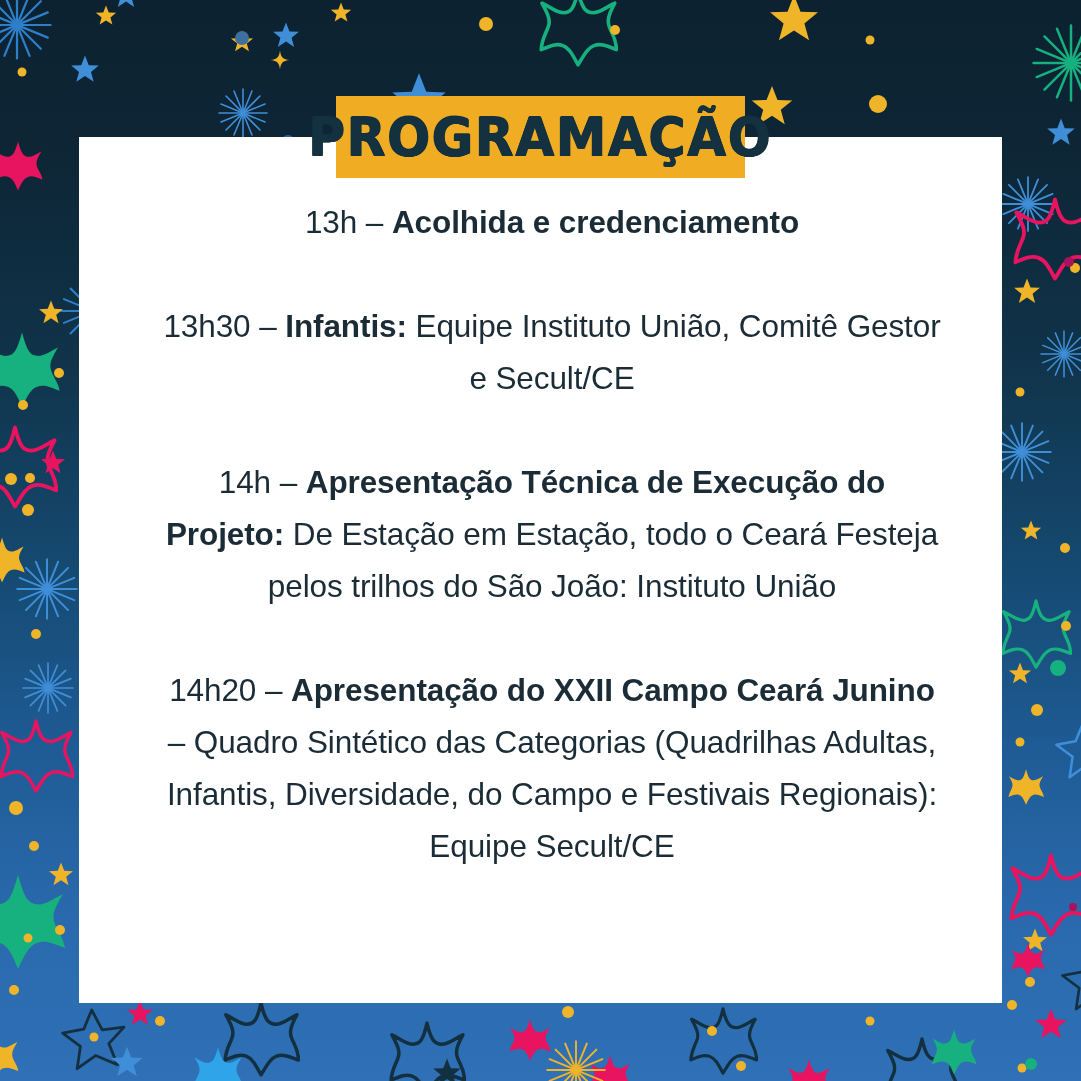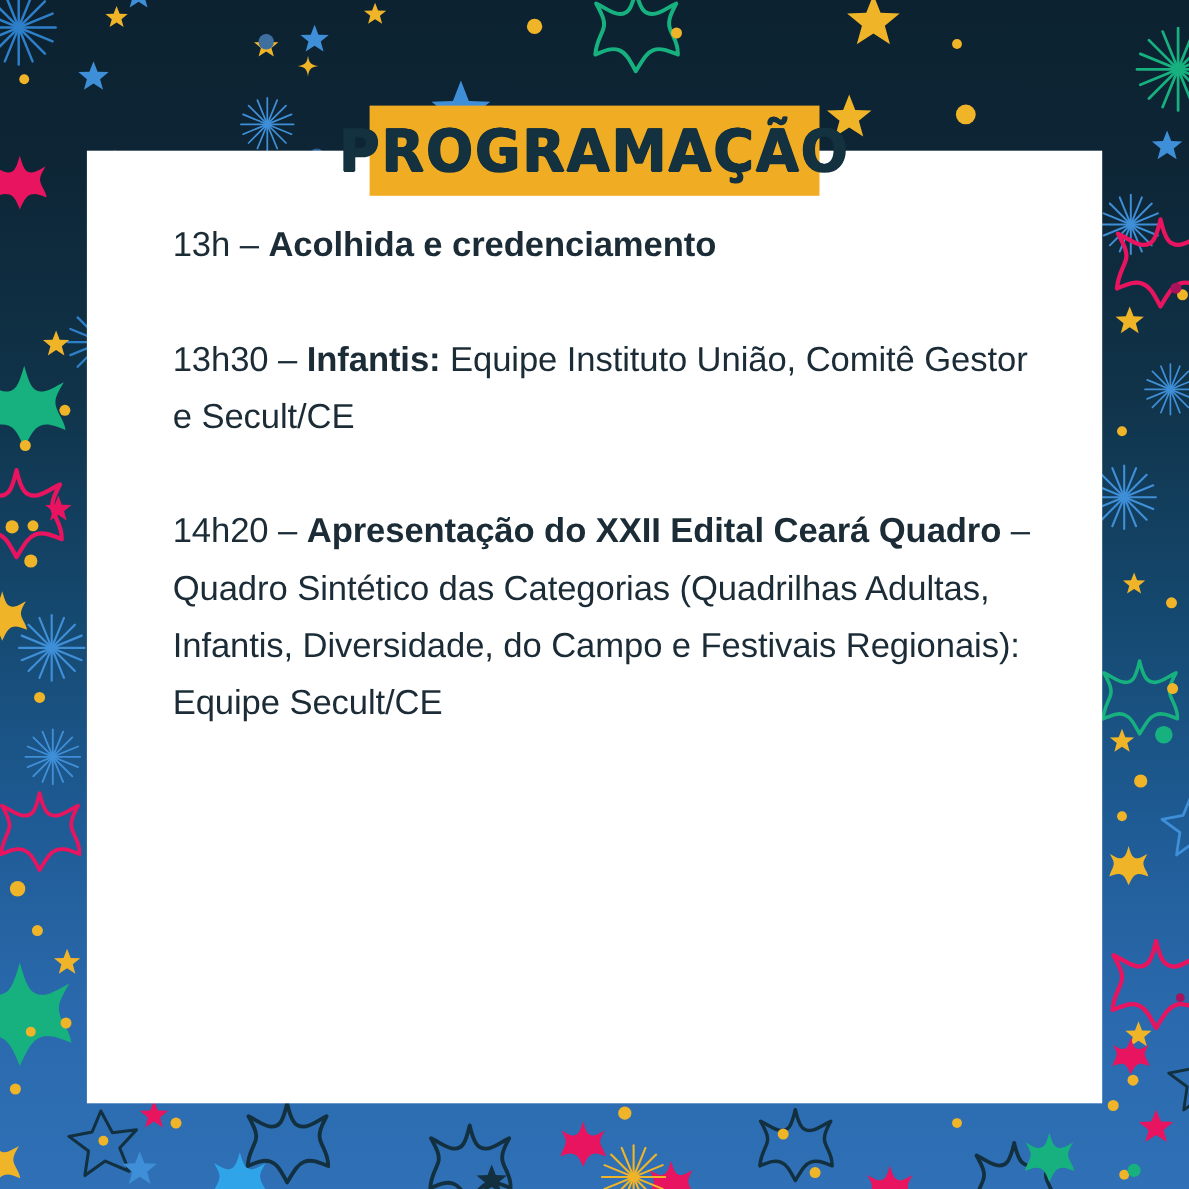--- a/index.html
+++ b/index.html
@@ -89,20 +89,21 @@
   #schedule {
     position: absolute;
     left: 157px;
     top: 196px;
     width: 790px;
     color: #1b2c37;
     font-size: 31.5px;
     line-height: 52px;
     font-weight: 400;
     letter-spacing: -0.1px;
+    text-align: center;
   }
   .entry {
     margin: 0 0 52px 0;
   }
   .entry:last-child { margin-bottom: 0; }
   .t-time   { font-weight: 400; }
   .t-dash   { font-weight: 400; }
   .t-title  { font-weight: bold; }
   .t-detail { font-weight: 400; }
 </style>
@@ -289,20 +290,23 @@
   <div id="schedule">
 
     <p class="entry">
       <span class="t-time">13h</span><span class="t-dash"> – </span><span class="t-title">Acolhida e credenciamento</span><span class="t-detail"></span>
     </p>
 
     <p class="entry">
       <span class="t-time">13h30</span><span class="t-dash"> – </span><span class="t-title">Infantis:</span><span class="t-detail"> Equipe Instituto União, Comitê Gestor e Secult/CE</span>
     </p>
 
-
     <p class="entry">
-      <span class="t-time">14h20</span><span class="t-dash"> – </span><span class="t-title">Apresentação do XXII Edital Ceará Quadro</span><span class="t-detail"> – Quadro Sintético das Categorias (Quadrilhas Adultas, Infantis, Diversidade, do Campo e Festivais Regionais): Equipe Secult/CE</span>
+      <span class="t-time">14h</span><span class="t-dash"> – </span><span class="t-title">Apresentação Técnica de Execução do Projeto:</span><span class="t-detail"> De Estação em Estação, todo o Ceará Festeja pelos trilhos do São João:  Instituto União</span>
     </p>
 
+    <p class="entry">
+      <span class="t-time">14h20</span><span class="t-dash"> – </span><span class="t-title">Apresentação do XXII Campo Ceará Junino</span><span class="t-detail"> – Quadro Sintético das Categorias (Quadrilhas Adultas, Infantis, Diversidade, do Campo e Festivais Regionais): Equipe Secult/CE</span>
+    </p>
+
   </div>
 
 </div>
 
 </body></html>

